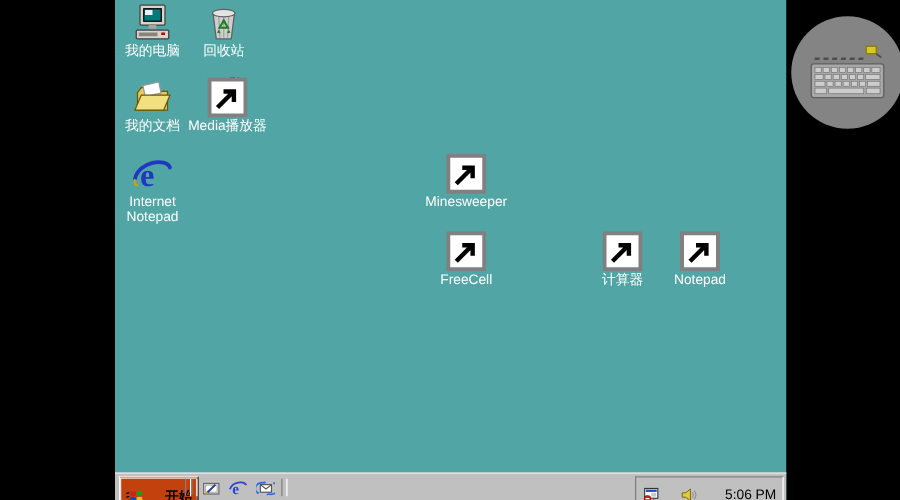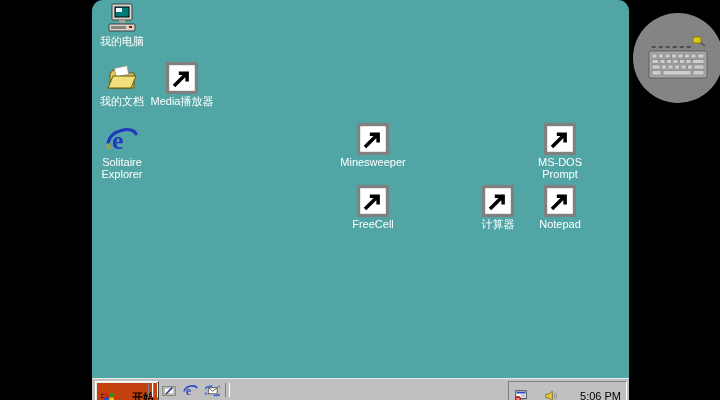--- a/index.html
+++ b/index.html
@@ -1,18 +1,18 @@
 <!DOCTYPE html>
 <html><head>
 <meta charset="utf-8">
 <style>
   html,body{margin:0;padding:0;background:#000;}
   .stage{position:relative;width:720px;height:400px;background:#000;overflow:hidden;
          font-family:"Liberation Sans",sans-serif;}
-  .screen{position:absolute;left:92px;top:0;width:537px;height:400px;background:#52a5a5;border-radius:11px;}
+  .screen{position:absolute;left:92px;top:0;width:537px;height:400px;background:#52a5a5;}
 
   
   .dicon{position:absolute;width:72px;margin-left:-4px;display:flex;flex-direction:column;
          align-items:center;cursor:default;}
   .dicon .ic{width:32px;height:32px;position:relative;}
   .dicon .ic svg{width:32px;height:32px;display:block;}
   .dicon .lbl{margin-top:1px;font-size:11px;line-height:12px;color:#fff;text-align:center;}
   .shortcut{position:absolute;left:0;bottom:0;width:10px;height:10px;}
 
   
@@ -54,20 +54,33 @@
           <rect x="10" y="6" width="6" height="4" fill="#e8f8f8"></rect>
           <rect x="13" y="18" width="6" height="3" fill="#a8a49c"></rect>
           <rect x="3" y="22" width="26" height="7" rx="1" fill="#d8d4cc" stroke="#404040"></rect>
           <rect x="5" y="24" width="15" height="3" fill="#88847c"></rect>
           <rect x="23" y="24" width="3" height="2" fill="#c00000"></rect>
         </svg>
       </span>
       <span class="lbl">我的电脑</span>
     </div>
 
+    <div class="dicon" style="left:55px;top:2px">
+      <span class="ic">
+        <svg viewBox="0 0 32 32">
+          <path d="M7.5 9 L10 29 L22 29 L24.5 9 Z" fill="#cfcfcf" stroke="#606060"></path>
+          <path d="M12 11 L13 28 M16 11 L16 28 M20 11 L19 28" stroke="#a0a0a0" fill="none"></path>
+          <ellipse cx="16" cy="8.5" rx="9" ry="3" fill="#e4e4e4" stroke="#606060"></ellipse>
+          <path d="M16 14.5 l3.4 5.6 h-6.8 z" fill="none" stroke="#1e7d1e" stroke-width="1.6"></path>
+          <path d="M16 13 l1.6 2.6 h-3.2 z" fill="#1e7d1e"></path>
+          <path d="M12 21.6 l-1.4 2.6 2.9 .4 z M20 21.6 l1.4 2.6 -2.9 .4 z" fill="#1e7d1e"></path>
+        </svg>
+      </span>
+      <span class="lbl">回收站</span>
+    </div>
 
     <div class="dicon" style="left:58px;top:62px">
       <span class="ic">
         <svg viewBox="0 0 32 32">
           <g transform="rotate(-20 10 8)">
             <rect x="6" y="3" width="21" height="5" fill="#3a3a3a"></rect>
             <path d="M9 3 l2.5 5 M14 3 l2.5 5 M19 3 l2.5 5 M24 3 l2.5 5" stroke="#e8e8e8"></path>
           </g>
           <rect x="6" y="10" width="21" height="4" fill="#4a4a4a"></rect>
           <rect x="7" y="14" width="19" height="12" fill="#f4f4f4" stroke="#444"></rect>
@@ -94,21 +107,21 @@
     </div>
 
     <div class="dicon" style="left:-2px;top:123px">
       <span class="ic">
         <svg viewBox="0 0 32 32">
           <text x="6" y="26" font-size="26" font-weight="bold" fill="#2038c0" font-family="Liberation Serif,serif">e</text>
           <path d="M2 20 C5 6 27 3 30 11" fill="none" stroke="#2038c0" stroke-width="3" stroke-linecap="round"></path>
           <path d="M2.5 20.5 c-1.5 3 -1 5 2 4.5" fill="none" stroke="#c8a020" stroke-width="2"></path>
         </svg>
       </span>
-      <span class="lbl">Solitaire Explorer</span>
+      <span class="lbl">Internet Notepad</span>
     </div>
 
 
     <div class="dicon" style="left:249px;top:123px">
       <span class="ic">
         <svg viewBox="0 0 32 32">
           <path d="M17 5 v24 M5 17 h24 M9 9 l16 16 M25 9 l-16 16" stroke="#1d1d1d" stroke-width="2.2"></path>
           <circle cx="17" cy="17" r="8.5" fill="#1d1d1d"></circle>
           <circle cx="19.5" cy="19.5" r="6" fill="#5a5a5a"></circle>
           <circle cx="17" cy="17" r="6.5" fill="#1d1d1d"></circle>
@@ -116,35 +129,20 @@
         </svg>
         <svg class="shortcut" viewBox="0 0 10 10">
           <rect x="0.5" y="0.5" width="9" height="9" fill="#fff" stroke="#808080"></rect>
           <path d="M2.5 7.5 L6.5 3.5 M4 3.5 h2.6 v2.6" stroke="#000" stroke-width="1.1" fill="none"></path>
         </svg>
       </span>
       <span class="lbl">Minesweeper</span>
     </div>
 
 
-    <div class="dicon" style="left:436px;top:123px">
-      <span class="ic">
-        <svg viewBox="0 0 32 32">
-          <text x="16" y="13" text-anchor="middle" font-size="14" font-weight="bold" fill="#b8b4ac" stroke="#333" stroke-width="0.5" font-family="Liberation Sans,sans-serif">MS</text>
-          <rect x="7" y="15" width="9" height="9" fill="#cc1a7a" transform="rotate(-10 11.5 19.5)"></rect>
-          <rect x="9" y="17" width="5" height="5" fill="#14b0b0"></rect>
-          <text x="21" y="28" text-anchor="middle" font-size="17" font-weight="bold" fill="#e8d020" stroke="#6a5a00" stroke-width="0.5" font-family="Liberation Sans,sans-serif">S</text>
-        </svg>
-        <svg class="shortcut" viewBox="0 0 10 10">
-          <rect x="0.5" y="0.5" width="9" height="9" fill="#fff" stroke="#808080"></rect>
-          <path d="M2.5 7.5 L6.5 3.5 M4 3.5 h2.6 v2.6" stroke="#000" stroke-width="1.1" fill="none"></path>
-        </svg>
-      </span>
-      <span class="lbl">MS-DOS Prompt</span>
-    </div>
 
 
     <div class="dicon" style="left:249px;top:185px">
       <span class="ic">
         <svg viewBox="0 0 32 32">
           <rect x="6" y="4" width="11" height="22" fill="#fff" stroke="#333"></rect>
           <circle cx="9" cy="7.5" r="1.4" fill="#c00000"></circle>
           <path d="M8 12 h7 v10 h-7 z" fill="#c03030"></path>
           <circle cx="11.5" cy="15" r="2" fill="#f0d0b0"></circle>
           <rect x="17" y="4" width="11" height="22" fill="#fff" stroke="#333"></rect>

